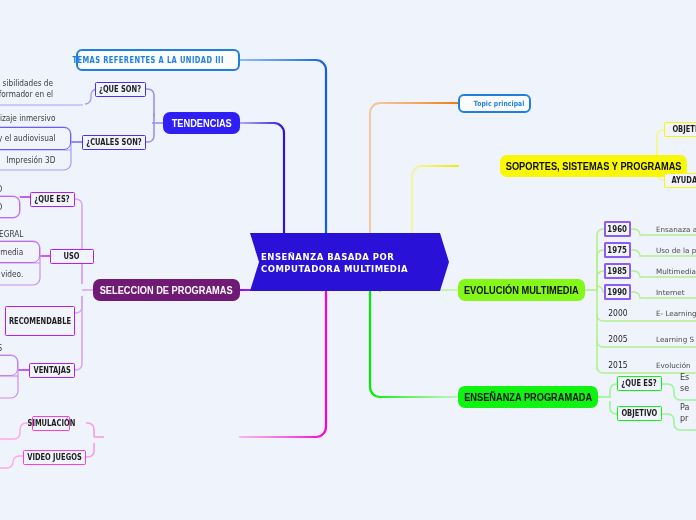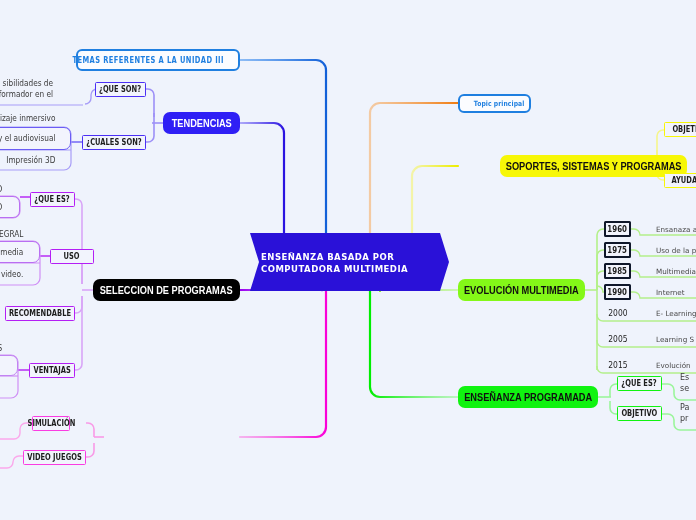--- a/index.html
+++ b/index.html
@@ -33,39 +33,39 @@
   #n-quesion{left:95px;top:82px;width:51px;height:15px;border-color:#4b2ff5;border-width:1.6px;font-size:8px;}
   #n-cualesson{left:82px;top:135px;width:64px;height:15px;border-color:#4b2ff5;border-width:1.6px;font-size:8px;}
   
   #n-topic{left:458px;top:94px;width:73px;height:19px;border-color:#1f7fe0;color:#1f7fe0;font-size:7.2px;
            letter-spacing:0.1px;}
   
   #n-soportes{left:458px;top:155px;width:187px;height:22px;background:#f7f707;color:#101010;font-size:11px;margin-left:42px;}
   #n-objetivo-y{left:664px;top:122px;width:60px;height:15px;border-color:#f7f707;border-width:1.8px;font-size:8px;justify-content:flex-start;padding-left:4px;}
   #n-ayuda{left:664px;top:173px;width:60px;height:15px;border-color:#f7f707;border-width:1.8px;font-size:8px;justify-content:flex-start;padding-left:4px;}
   
-  #n-seleccion{left:93px;top:279px;width:147px;height:22px;background:#000000;font-size:11px;}
+  #n-seleccion{left:93px;top:279px;width:147px;height:22px;background:#701a75;font-size:11px;}
   #n-quees-p{left:30px;top:192px;width:45px;height:15px;border-color:#b41ef5;border-width:1.7px;font-size:8px;}
   #n-uso{left:50px;top:249px;width:44px;height:15px;border-color:#b41ef5;border-width:1.7px;font-size:8px;}
-  #n-recomendable{left:5px;top:306px;width:70px;height:15px;border-color:#b41ef5;border-width:1.7px;font-size:8px;}
+  #n-recomendable{left:5px;top:306px;width:70px;height:30px;border-color:#b41ef5;border-width:1.7px;font-size:8px;}
   #n-ventajas{left:29px;top:363px;width:46px;height:15px;border-color:#b41ef5;border-width:1.7px;font-size:8px;}
   
   #n-modelos{left:104px;top:426px;width:136px;height:22px;background:#fa19dd;font-size:11px;}
   #n-simulacion{left:32px;top:416px;width:38px;height:15px;border-color:#fa3ce2;border-width:1.7px;font-size:8px;}
   #n-videojuegos{left:23px;top:450px;width:63px;height:15px;border-color:#fa3ce2;border-width:1.7px;font-size:8px;}
   
   #n-evolucion{left:458px;top:279px;width:127px;height:22px;background:#84f818;color:#101010;font-size:11px;}
   
   #n-programada{left:458px;top:386px;width:140px;height:22px;background:#10f310;color:#101010;font-size:11px;}
   #n-quees-g{left:617px;top:376px;width:45px;height:15px;border-color:#10f310;border-width:1.8px;font-size:8px;}
   #n-objetivo-g{left:617px;top:406px;width:45px;height:15px;border-color:#10f310;border-width:1.8px;font-size:8px;}
 
   
   .tl-box{position:absolute;box-sizing:border-box;display:flex;align-items:center;justify-content:center;
-          background:#f2f4fd;border:2px solid #0f172a;font-weight:bold;font-size:8px;color:#1d1d1d;
+          background:#f2f4fd;border:2px solid #8b5cf6;font-weight:bold;font-size:8px;color:#1d1d1d;
           left:604px;width:27px;height:16px;border-radius:1.5px;}
   .tl-box > span, .tl-year > span{display:inline-block;transform:scaleX(0.88);}
   .tl-year{position:absolute;box-sizing:border-box;display:flex;align-items:center;justify-content:center;
            font-weight:normal;font-size:8.6px;color:#1d1d1d;left:601px;width:33px;height:16px;}
   .tl-txt{position:absolute;box-sizing:border-box;display:flex;align-items:center;
           font-size:7.2px;color:#4a4a4a;white-space:nowrap;}
 
   
   .leafrow{position:absolute;box-sizing:border-box;display:flex;align-items:center;
            justify-content:flex-end;padding-right:10px;font-size:8px;color:#3b3b3b;white-space:nowrap;}

